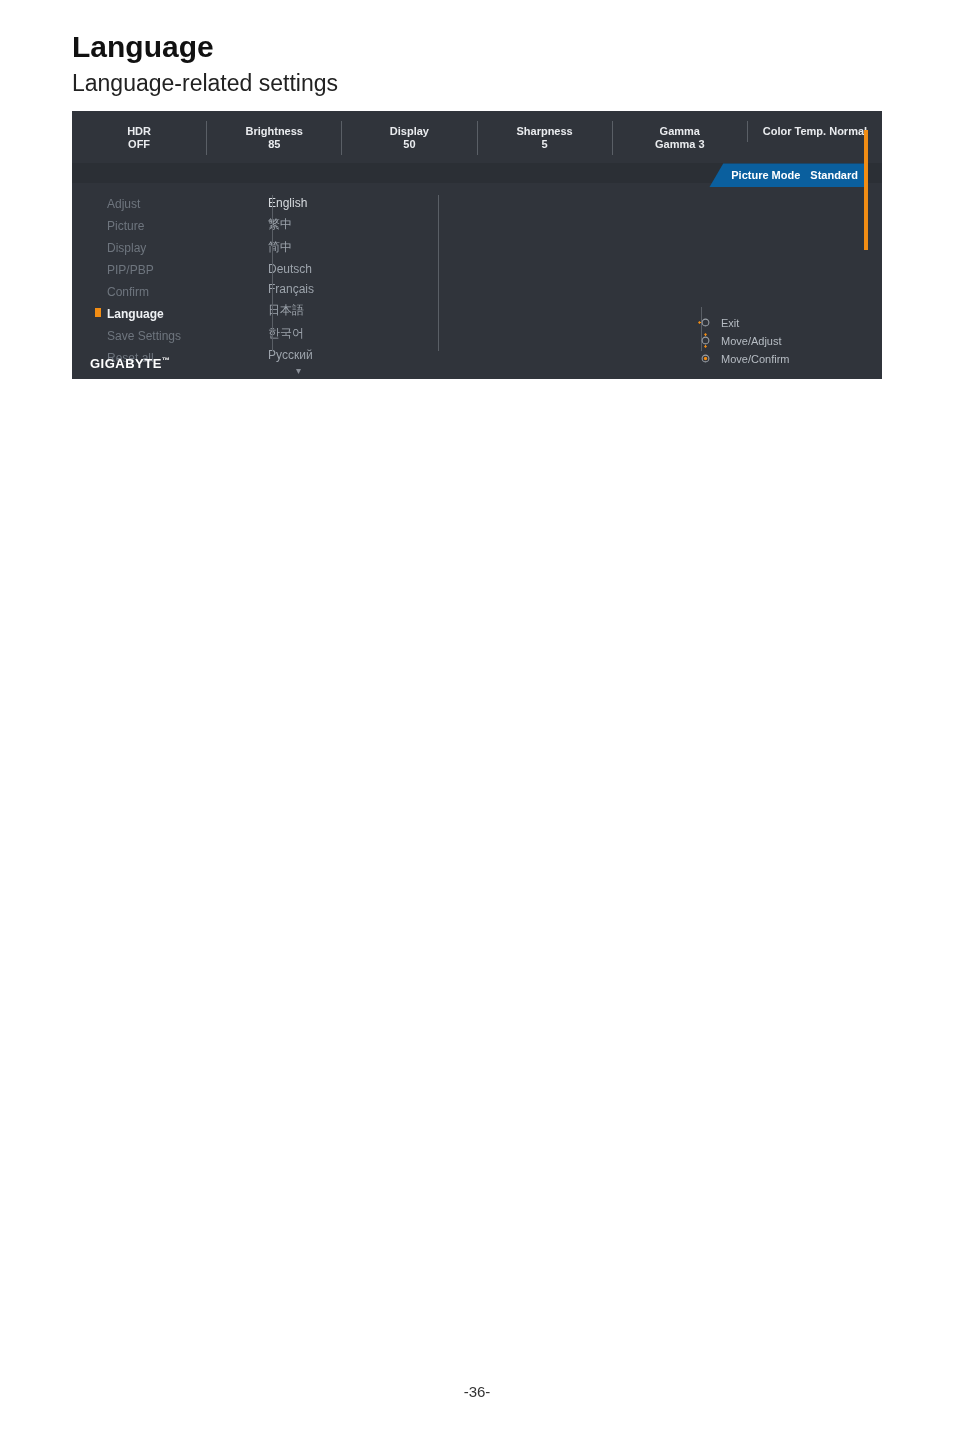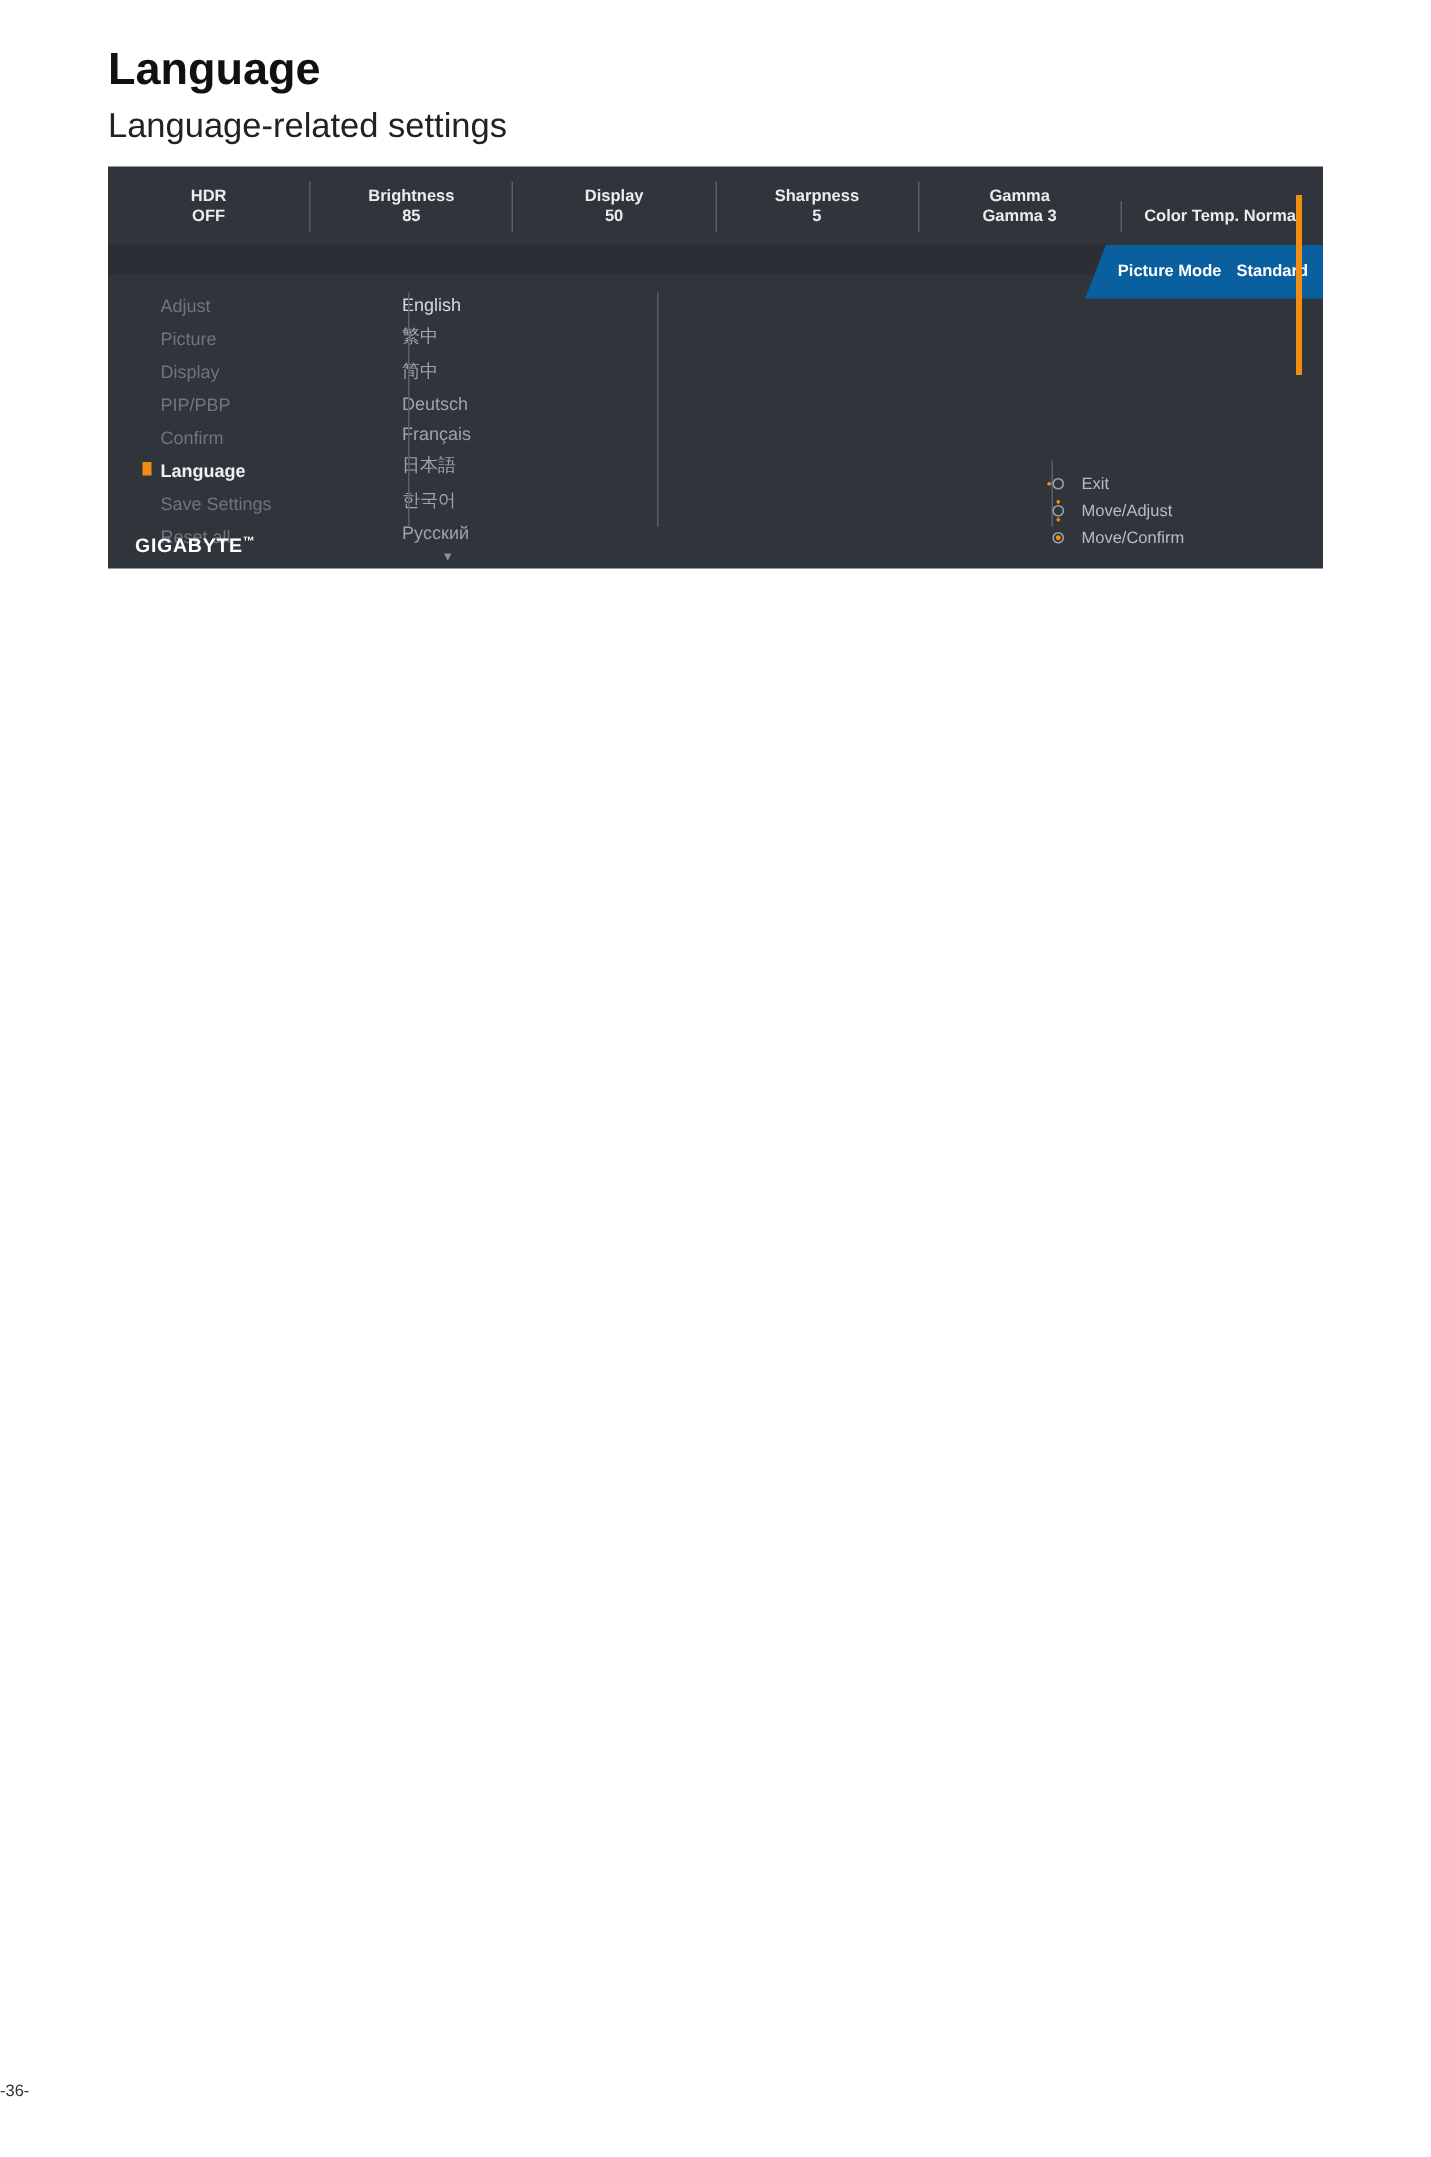--- a/index.html
+++ b/index.html
@@ -39,43 +39,43 @@
   .osd {
     background: #30343b;
     width: 100%;
     position: relative;
     font-family: "Segoe UI", Arial, sans-serif;
     font-size: 12px;
     color: #c0c6ce;
   }
   .osd-top {
     display: flex;
-    align-items: flex-end;
+    align-items: flex-start;
     padding: 10px 0 8px 0;
   }
   .osd-cell {
     flex: 1;
     text-align: center;
     border-left: 1px solid #5a5f66;
     padding: 4px 6px;
   }
   .osd-cell:first-child { border-left: none; }
   .osd-cell .label { font-size: 11px; font-weight: 700; color: #eaecef; line-height: 1.2; white-space: pre-line; }
   .osd-cell .value { font-size: 11px; font-weight: 700; color: #eaecef; line-height: 1.2; }
 
   .osd-picmode-row {
     height: 20px;
     position: relative;
     background: #2b2f35;
   }
   .osd-picmode {
     position: absolute;
-    right: 0;
+    right: 14px;
     top: 0;
-    height: 36px;
+    height: 24px;
     display: flex;
     align-items: center;
     padding: 0 10px 0 22px;
     background: #0a5f9e;
     color: #fff;
     font-size: 11px;
     font-weight: 600;
     clip-path: polygon(14px 0, 100% 0, 100% 100%, 0 100%);
   }
   .osd-picmode .pm-label { margin-right: 10px; }
@@ -201,21 +201,22 @@
     background: #ddddde;
     font-weight: 700;
     color: #111;
   }
   table.desc th:first-child, table.desc td:first-child { width: 190px; }
 
   .pagenum {
     position: absolute;
     bottom: 38px;
     left: 0; right: 0;
-    font-size: 11px;
+    text-align: center;
+    font-size: 15px;
     color: #333;
   }
 </style>
 </head>
 <body>
 
 <div class="page">
 
   <div class="h1">Language</div>
   <div class="h2">Language-related settings</div>

